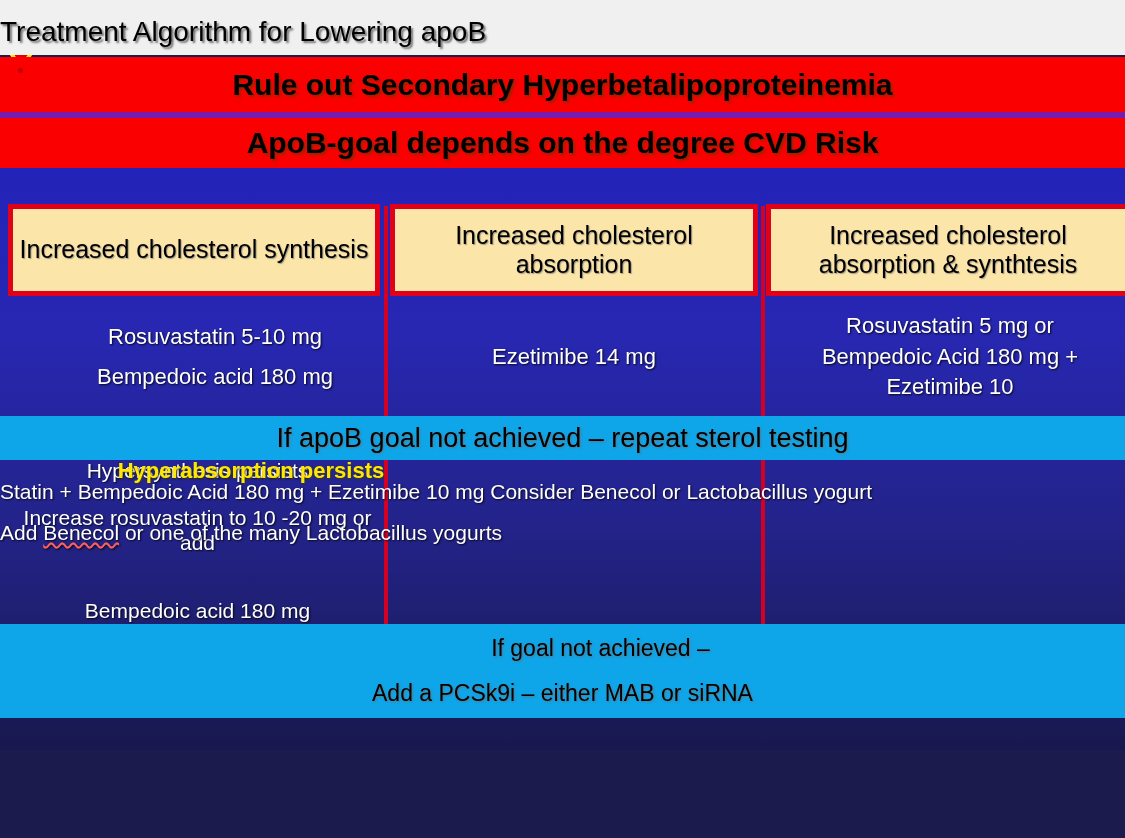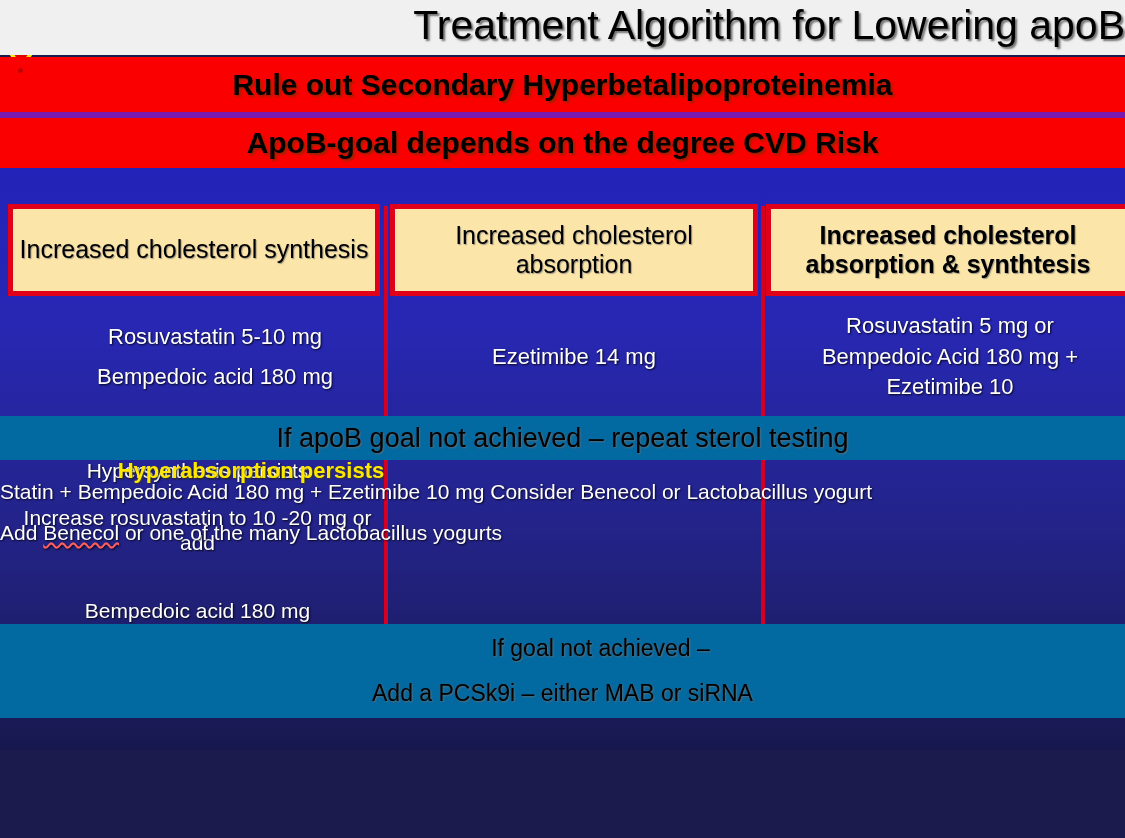--- a/index.html
+++ b/index.html
@@ -21,24 +21,24 @@
 
   
   .title-bar {
     position: absolute;
     left: 0; top: 0;
     width: 1125px; height: 55px;
     background: #f0f0f0;
   }
   .title-text {
     position: absolute;
-    left: 0; top: 2px;
+    left: 0; top: 16px;
     width: 1125px;
-    text-align: right;
-    font-size: 41px;
+    text-align: left;
+    font-size: 28px;
     font-weight: normal;
     color: #000;
     letter-spacing: 0px;
     text-shadow: 2px 2px 2px rgba(90,90,90,0.85);
   }
 
   
   .red-band {
     position: absolute;
     left: 0;
@@ -99,21 +99,21 @@
     justify-content: center;
     text-align: center;
     color: #000;
     font-size: 25px;
     line-height: 1.18;
     padding: 0 6px;
     text-shadow: 1px 1px 1px rgba(120,120,120,0.7);
   }
   .hdr-box-1 { left: 8px;   width: 372px; }
   .hdr-box-2 { left: 390px; width: 368px; }
-  .hdr-box-3 { left: 766px; width: 359px; border-right: none; font-weight: bold; }
+  .hdr-box-3 { left: 766px; width: 359px; border-right: none; }
 
   
   .drug-row { position: absolute; left: 0; top: 298px; width: 950px; height: 118px; }
   .drug-cell {
     position: absolute;
     top: 0;
     height: 118px;
     display: flex;
     flex-direction: column;
     align-items: center;
@@ -127,21 +127,21 @@
   .drug-cell p { margin: 7px 0; }
   .drug-cell-1 { left: 50px;  width: 330px; }
   .drug-cell-2 { left: 390px; width: 368px; }
   .drug-cell-3 { left: 790px; width: 320px; }
 
   
   .green-band {
     position: absolute;
     left: 0;
     width: 1125px;
-    background: #0369a1;
+    background: #0ea5e9;
     color: #000;
     text-shadow: 1px 1px 2px rgba(110,110,110,0.8);
   }
   .green-band-1 {
     top: 416px; height: 44px;
     display: flex; align-items: center; justify-content: center;
     font-size: 27px;
   }
   .green-band-2 {
     top: 624px; height: 94px;

